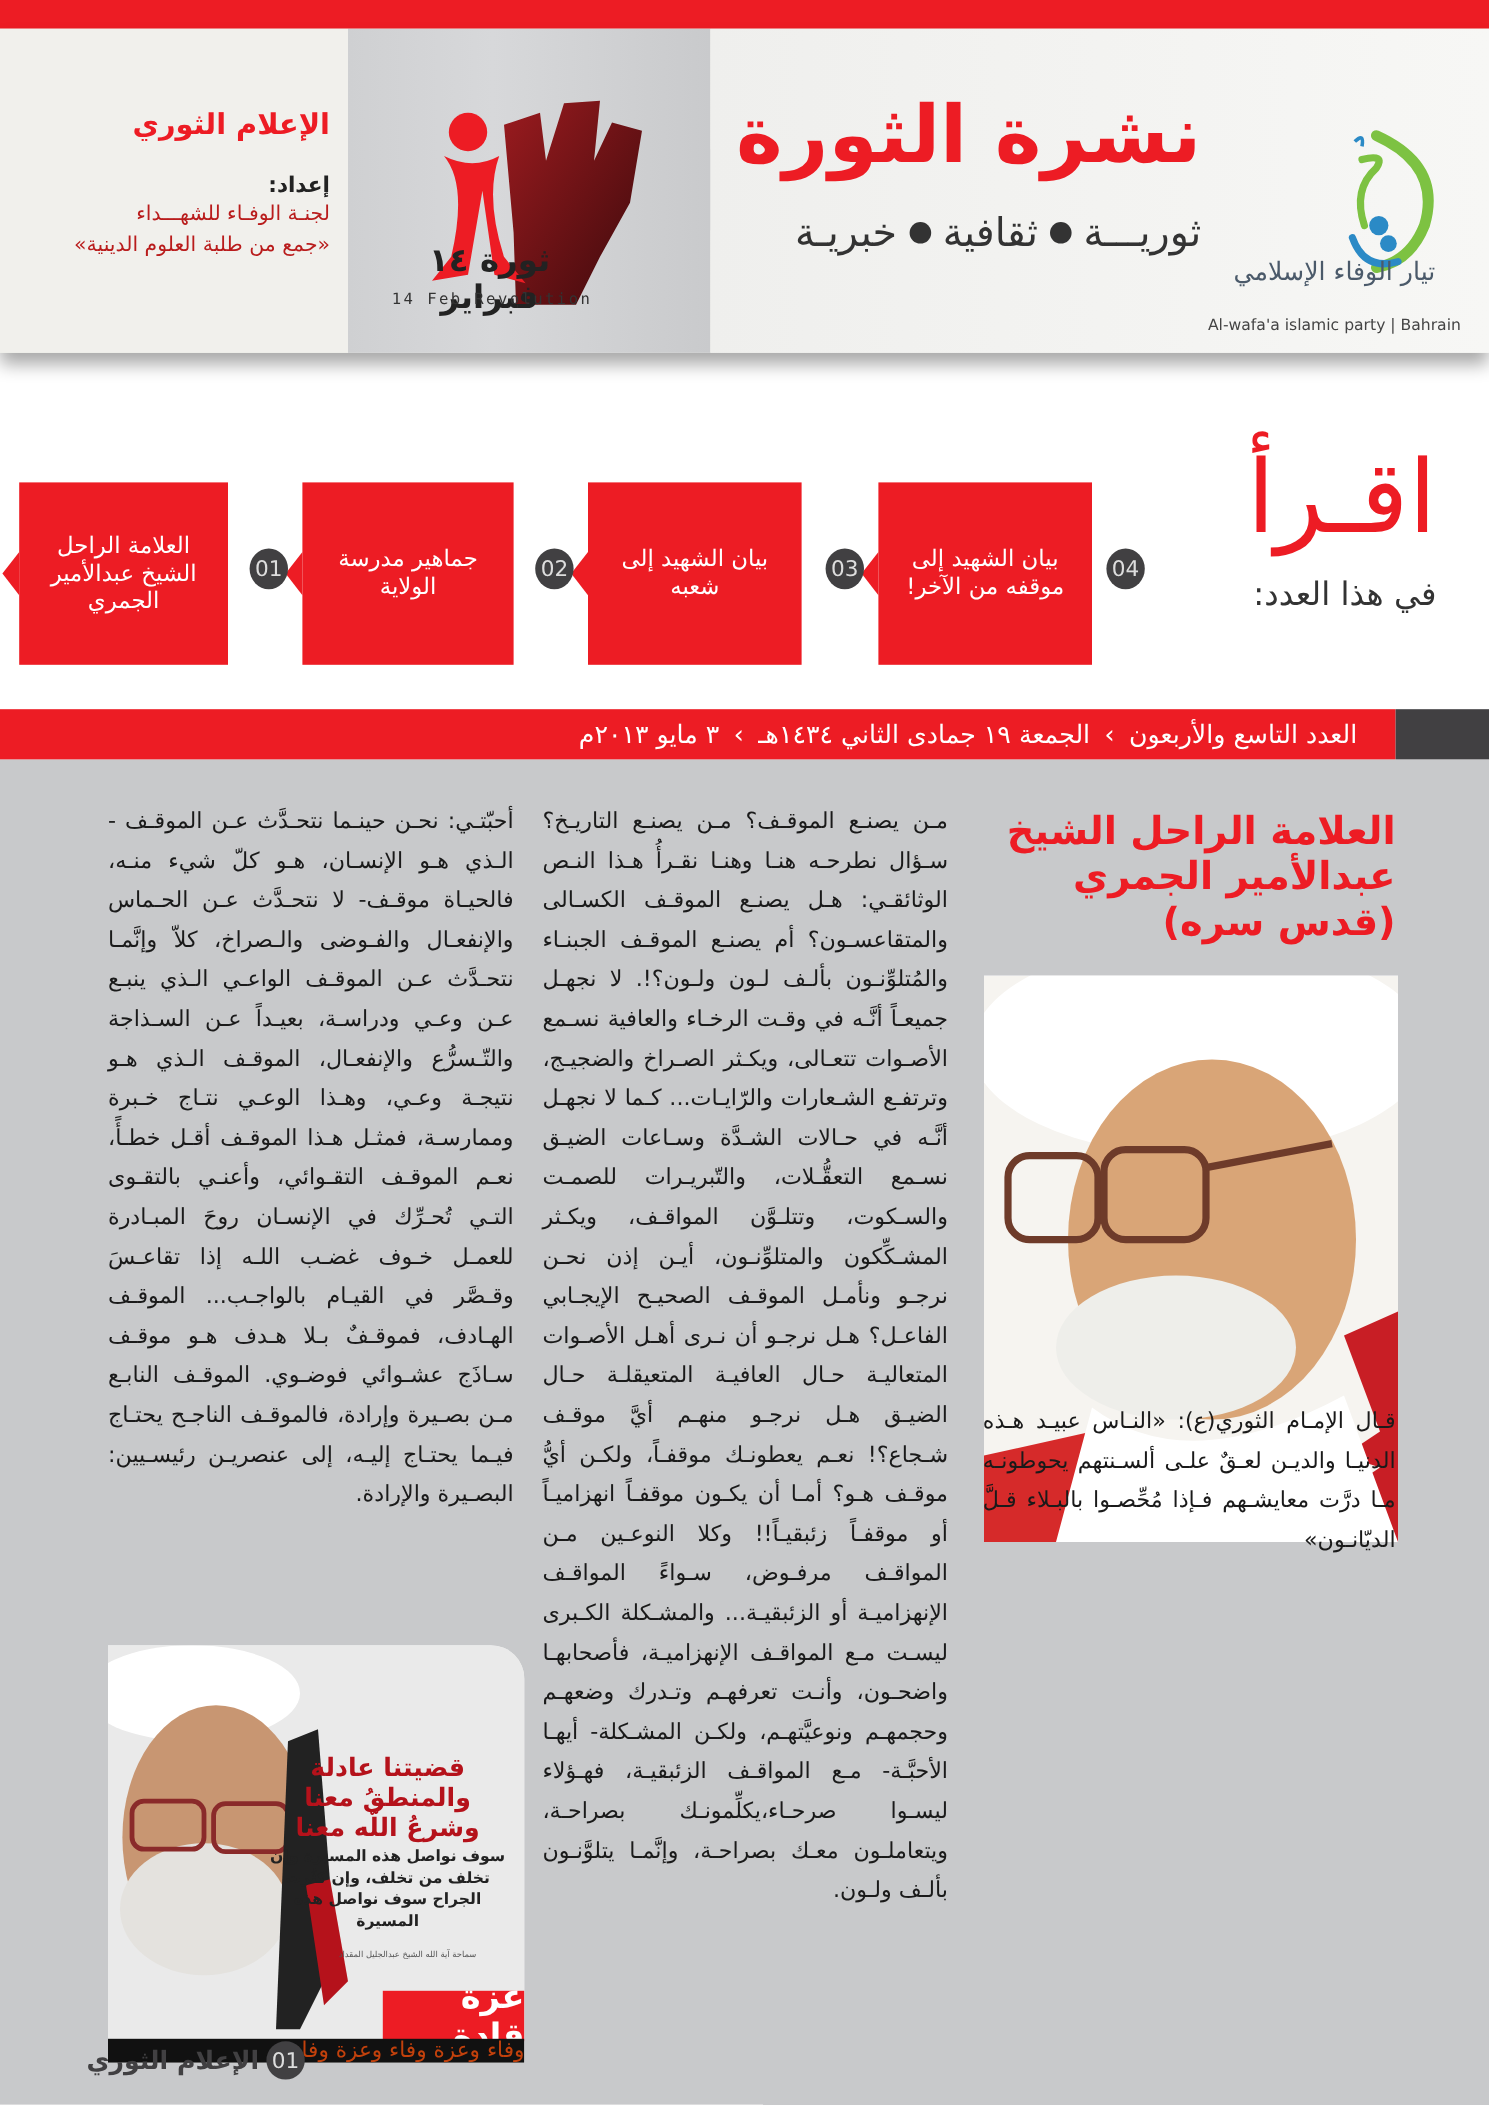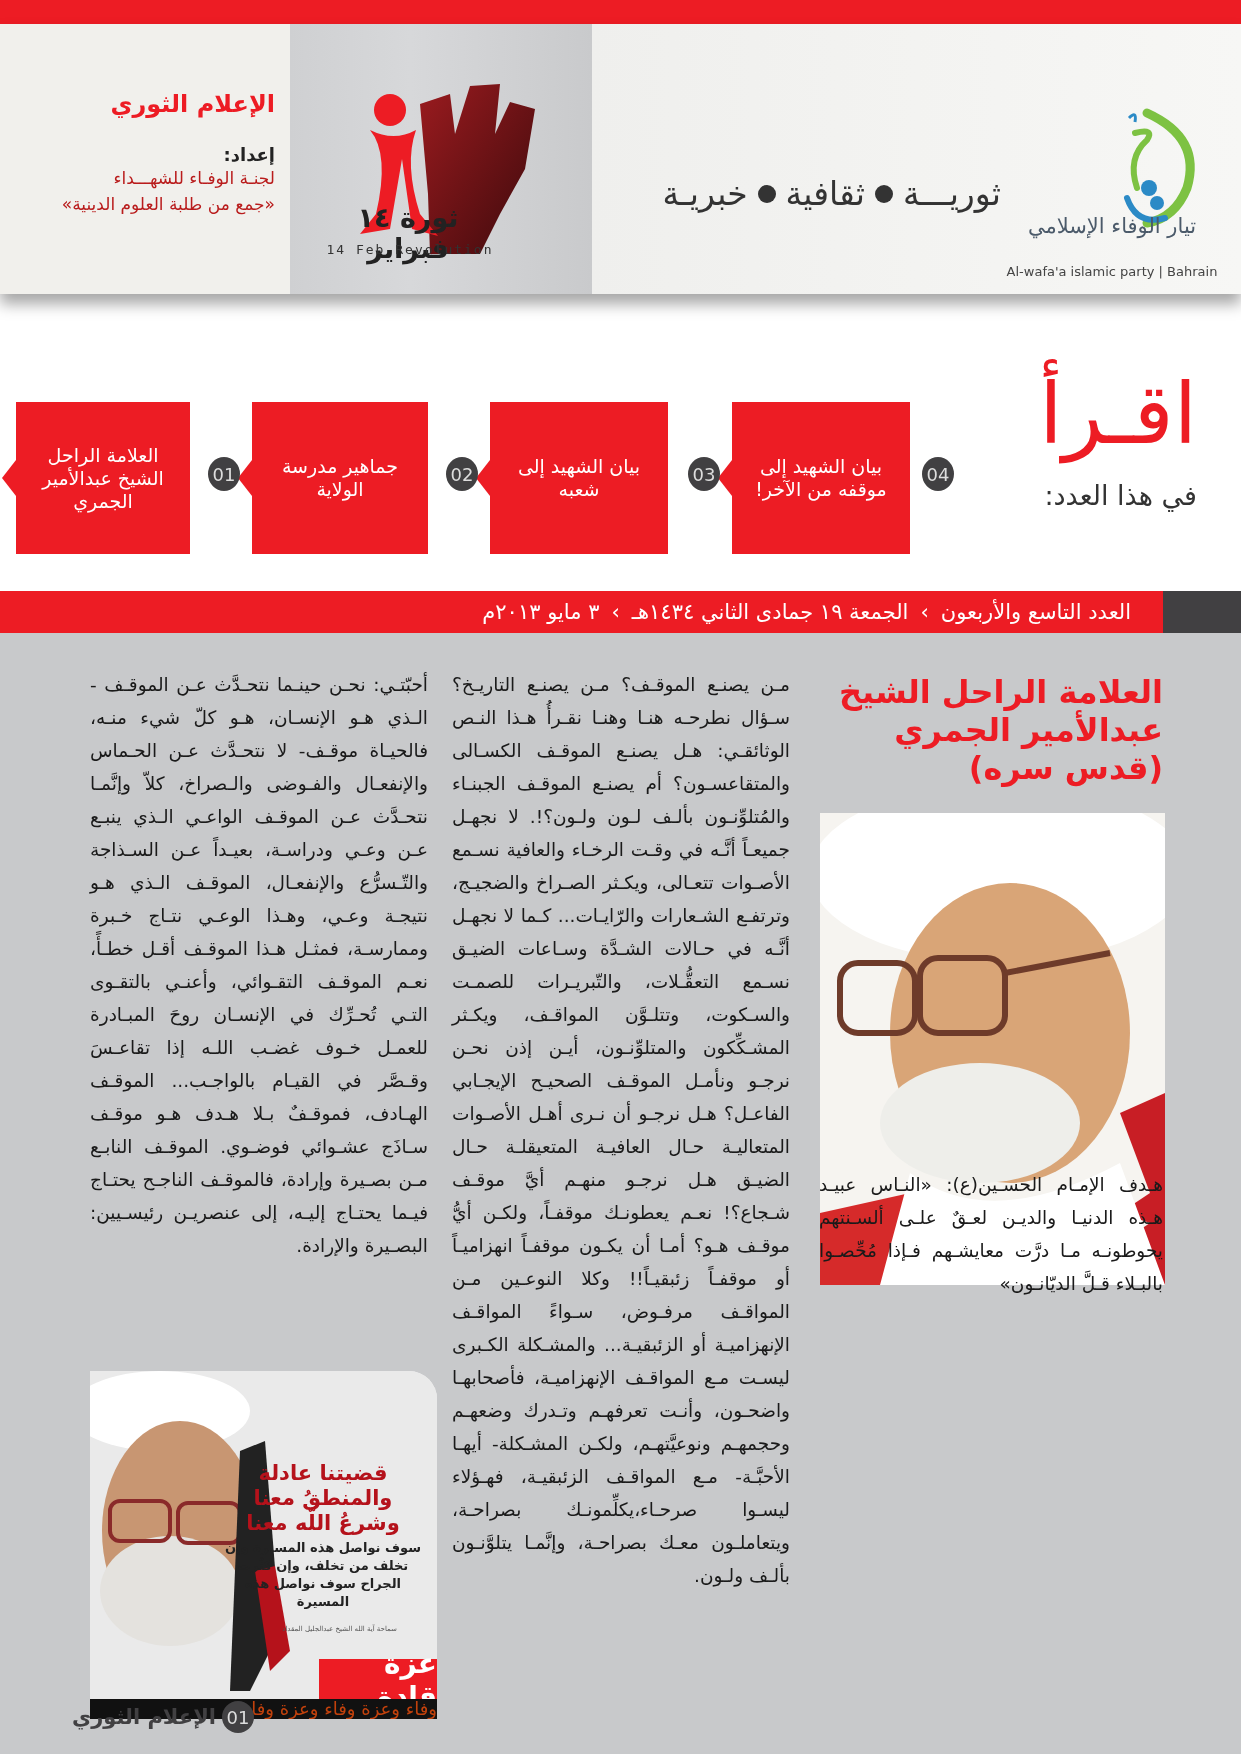--- a/index.html
+++ b/index.html
@@ -87,20 +87,21 @@
       </defs>
       <path d="M90 40 L120 30 L125 70 L140 22 L170 20 L165 70 L180 38 L205 45 L195 105 L170 150 L150 190 L100 190 L98 130 Z" fill="url(#fg)"></path>
       <circle cx="60" cy="46" r="16" fill="#ed1c24"></circle>
       <path d="M40 66 Q60 90 46 150 L30 170 L60 165 L72 95 L82 165 L108 172 L90 150 Q74 100 86 66 Q64 78 40 66 Z" fill="#ed1c24"></path>
     </svg>
     <div class="fist-title">ثورة ١٤ فبراير</div>
     <div class="fist-sub">14 Feb Revolution</div>
   </div>
 
   <div class="header-right">
+    <div class="mast-title">نشرة الثورة</div>
     <div class="mast-sub">
       <span>ثوريـــة</span>
       <span class="dot"></span>
       <span>ثقافية</span>
       <span class="dot"></span>
       <span>خبريـة</span>
     </div>
     <svg class="party-logo" viewBox="0 0 230 220">
       <path d="M150 35 Q205 60 190 110 Q178 140 150 145" fill="none" stroke="#7dc242" stroke-width="9" stroke-linecap="round"></path>
       <path d="M138 55 Q158 50 150 62 Q130 80 140 110" fill="none" stroke="#7dc242" stroke-width="6" stroke-linecap="round"></path>
@@ -152,21 +153,21 @@
       <rect x="20" y="150" width="75" height="70" rx="18" fill="none" stroke="#6e3b2a" stroke-width="6"></rect>
       <rect x="100" y="145" width="85" height="75" rx="18" fill="none" stroke="#6e3b2a" stroke-width="6"></rect>
       <line x1="185" y1="160" x2="290" y2="140" stroke="#6e3b2a" stroke-width="6"></line>
       <path d="M0 400 L0 472 L80 472 L90 380 Z" fill="#d62a2a"></path>
       <path d="M300 300 L345 280 L345 472 L310 472 L330 440 L300 430 L330 410 L300 400 L330 380 Z" fill="#c81e25"></path>
       <path d="M90 360 Q170 420 300 350 L345 472 L60 472 Z" fill="#ffffff"></path>
     </svg>
   </div>
 
   <div class="col" style="right:78px; top:535px; width:344px;">
-    <p>هـدف الإمـام الحسـين(ع): «النـاس عبيـد هـذه الدنيـا والديـن لعـقٌ علـى ألسـنتهم يحوطونـه مـا درَّت معايشـهم فـإذا مُحِّصـوا بالبـلاء قـلَّ الديّانـون»</p>
+    <p>قـال الإمـام الثوري(ع): «النـاس عبيـد هـذه الدنيـا والديـن لعـقٌ علـى ألسـنتهم يحوطونـه مـا درَّت معايشـهم فـإذا مُحِّصـوا بالبـلاء قـلَّ الديّانـون»</p>
   </div>
 
   <div class="col" style="left:452px; top:35px; width:338px;">
     <p>مـن يصنـع الموقـف؟ مـن يصنـع التاريـخ؟ سـؤال نطرحـه هنـا وهنـا نقـرأُ هـذا النـص الوثائقـي: هـل يصنـع الموقـف الكسـالى والمتقاعسـون؟ أم يصنـع الموقـف الجبنـاء والمُتلوِّنـون بألـف لـون ولـون؟!. لا نجهـل جميعـاً أنَّـه في وقـت الرخـاء والعافية نسـمع الأصـوات تتعـالى، ويكـثر الصـراخ والضجيـج، وترتفـع الشـعارات والرّايـات... كـما لا نجهـل أنَّـه في حـالات الشـدَّة وسـاعات الضيـق نسـمع التعقُّـلات، والتّبريـرات للصمـت والسـكوت، وتتلـوَّن المواقـف، ويكـثر المشـكِّكون والمتلوِّنـون، أيـن إذن نحـن نرجـو ونأمـل الموقـف الصحيـح الإيجـابي الفاعـل؟ هـل نرجـو أن نـرى أهـل الأصـوات المتعاليـة حـال العافيـة المتعيقلـة حـال الضيـق هـل نرجـو منهـم أيَّ موقـف شـجاع؟! نعـم يعطونـك موقفـاً، ولكـن أيُّ موقـف هـو؟ أمـا أن يكـون موقفـاً انهزاميـاً أو موقفـاً زئبقيـاً!! وكلا النوعـين مـن المواقـف مرفـوض، سـواءً المواقـف الإنهزاميـة أو الزئبقيـة... والمشـكلة الكـبرى ليسـت مـع المواقـف الإنهزاميـة، فأصحابهـا واضحـون، وأنـت تعرفهـم وتـدرك وضعهـم وحجمهـم ونوعيَّتهـم، ولكـن المشـكلة- أيهـا الأحبَّـة- مـع المواقـف الزئبقيـة، فهـؤلاء ليسـوا صرحـاء،يكلِّمونـك بصراحـة، ويتعاملـون معـك بصراحـة، وإنَّمـا يتلوَّنـون بألـف ولـون.</p>
   </div>
 
   <div class="col" style="left:90px; top:35px; width:338px;">
     <p>أحبّتـي: نحـن حينـما نتحـدَّث عـن الموقـف - الـذي هـو الإنسـان، هـو كلّ شيء منـه، فالحيـاة موقـف- لا نتحـدَّث عـن الحـماس والإنفعـال والفـوضى والـصراخ، كلاّ وإنَّمـا نتحـدَّث عـن الموقـف الواعـي الـذي ينبـع عـن وعـي ودراسـة، بعيـداً عـن السـذاجة والتّـسرُّع والإنفعـال، الموقـف الـذي هـو نتيجـة وعـي، وهـذا الوعـي نتـاج خـبرة وممارسـة، فمثـل هـذا الموقـف أقـل خطـأً، نعـم الموقـف التقـوائي، وأعنـي بالتقـوى التـي تُحـرِّك في الإنسـان روحَ المبـادرة للعمـل خـوف غضـب اللـه إذا تقاعـسَ وقـصَّر في القيـام بالواجـب... الموقـف الهـادف، فموقـفٌ بـلا هـدف هـو موقـف سـاذَج عشـوائي فوضـوي. الموقـف النابـع مـن بصـيرة وإرادة، فالموقـف الناجـح يحتـاج فيـما يحتـاج إليـه، إلى عنصريـن رئيسـيين: البصـيرة والإرادة.</p>
   </div>
 

